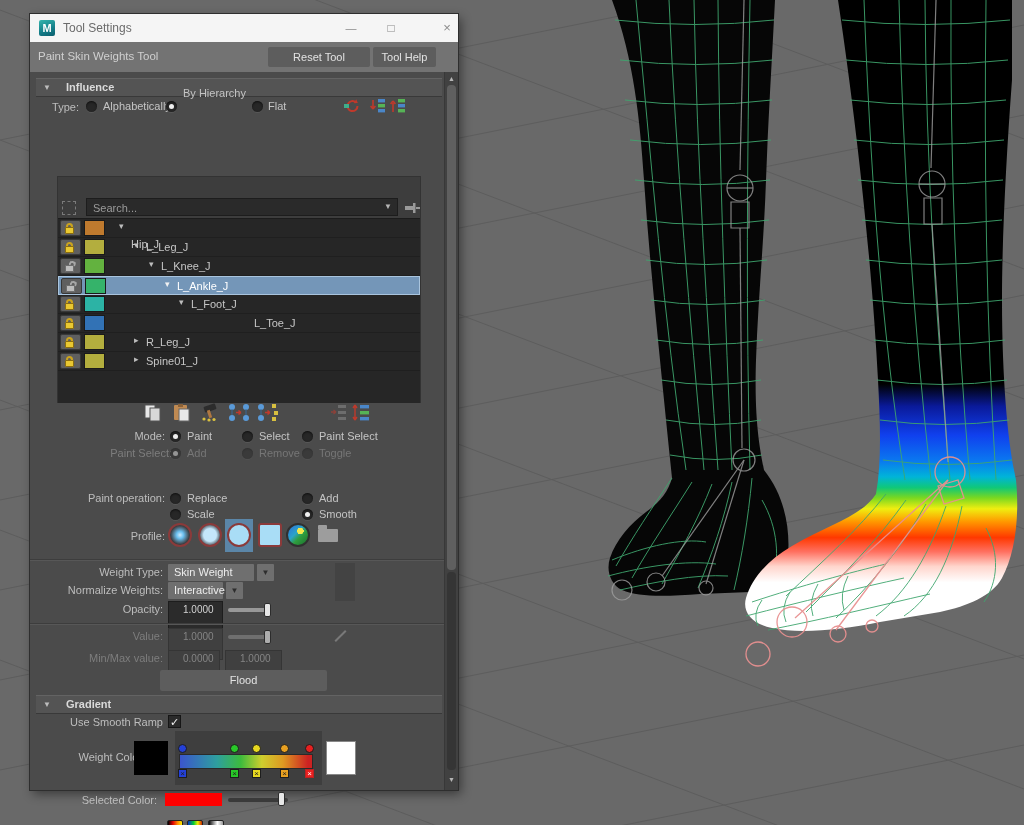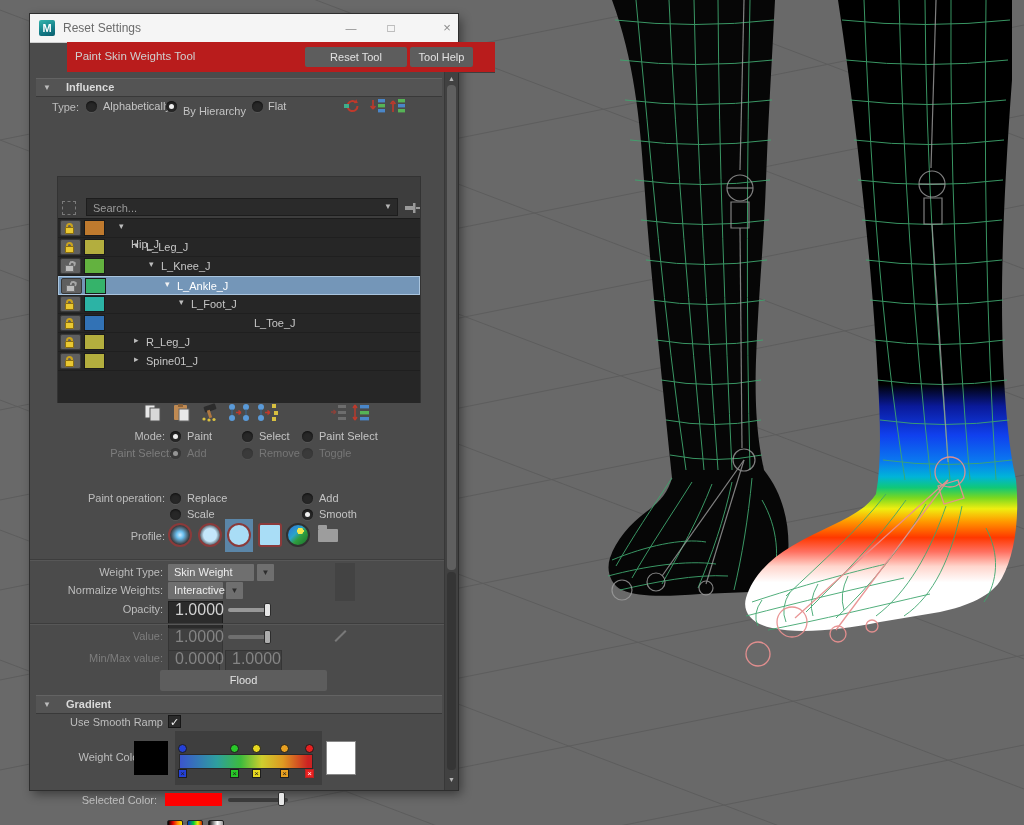--- a/index.html
+++ b/index.html
@@ -13,21 +13,21 @@
   
   .panel{position:absolute;left:30px;top:14px;width:428px;height:776px;z-index:2;
     background:#4b4b4b;box-shadow:0 0 0 1px #2e2e2e,3px 4px 10px rgba(0,0,0,.45);}
   .titlebar{position:absolute;left:0;top:0;width:428px;height:28px;background:#f5f5f5;border-bottom:1px solid #cfcfcf;}
   .mayaicon{position:absolute;left:9px;top:6px;width:16px;height:16px;border-radius:2px;
     background:linear-gradient(160deg,#35b5ad 0%,#147d88 60%,#0c5f6e 100%);
     color:#fff;font-size:11px;font-weight:bold;text-align:center;line-height:16px;}
   .title{position:absolute;left:33px;top:7px;font-size:12px;color:#6b6b6b;}
   .wbtn{position:absolute;top:5px;width:18px;height:18px;text-align:center;line-height:18px;color:#8b8b8b;font-size:11px;}
   .wbtn.min{left:312px;} .wbtn.max{left:352px;font-size:12px;} .wbtn.close{left:408px;font-size:13px;}
-  .toolhdr{position:absolute;left:0;top:28px;width:428px;height:30px;background:#b91c1c;border-bottom:1px solid #3e3e3e;margin-left:37px;}
+  .toolhdr{position:absolute;left:0;top:28px;width:428px;height:30px;background:#737373;border-bottom:1px solid #3e3e3e;}
   .toolname{position:absolute;left:8px;top:8px;font-size:11.5px;color:#cfcfcf;}
   .hbtn{position:absolute;top:5px;height:20px;background:#5d5d5d;border-radius:2px;color:#e2e2e2;
     font-size:11px;text-align:center;line-height:20px;}
   .content{position:absolute;left:0;top:58px;width:428px;height:718px;background:#4b4b4b;}
   
   .sechdr{position:absolute;left:6px;width:406px;height:17px;background:#545454;
     border-top:1px solid #636363;border-bottom:1px solid #393939;
     color:#dadada;font-weight:bold;font-size:11px;line-height:17px;}
   .sechdr .tri{position:absolute;left:7px;top:0;font-size:8px;color:#bdbdbd;line-height:17px;}
   .sechdr .st{position:absolute;left:30px;}
@@ -59,21 +59,21 @@
   .lockc.open .bdy{background:#bdbdbd;border-color:#6e6e6e;}
   .swatch{position:absolute;left:26px;top:1px;width:21px;height:16px;border:1px solid #1a1a1a;box-sizing:border-box;}
   .texp{position:absolute;top:2px;font-size:9px;color:#bdbdbd;}
   .trow.sel .texp{color:#f2f2f2;}
   .tname{position:absolute;top:3px;font-size:11px;color:#c6c6c6;}
   .trow.sel .tname{color:#ffffff;}
   
   .dd{position:absolute;height:17px;background:#6f6f6f;color:#ededed;font-size:11px;line-height:17px;text-indent:6px;border-radius:1px;}
   .ddarr{position:absolute;width:17px;height:17px;background:#6f6f6f;color:#2d2d2d;font-size:8px;text-align:center;line-height:17px;border-radius:1px;}
   .field{position:absolute;height:32px;background:#2b2b2b;border:1px solid #1d1d1d;color:#d2d2d2;
-    font-size:16px;line-height:16px;text-indent:6px;box-sizing:border-box;}
+    font-size:10px;line-height:16px;text-indent:6px;box-sizing:border-box;padding-left:8px;}
   .field.dis{background:#404040;border-color:#353535;color:#848484;}
   .track{position:absolute;height:4px;background:#989898;border-radius:2px;}
   .track.dim{background:#6f6f6f;}
   .track.dark{background:#3a3a3a;}
   .handle{position:absolute;width:7px;height:14px;background:#e6e6e6;border:1px solid #2c2c2c;border-radius:2px;box-sizing:border-box;}
   .handle.dim{background:#adadad;}
   .divider{position:absolute;left:0;width:414px;height:0;border-top:1px solid #3d3d3d;border-bottom:1px solid #575757;}
   .dimbox{position:absolute;left:305px;top:491px;width:20px;height:38px;background:#434343;}
   
   .bsel{position:absolute;left:195px;top:447px;width:28px;height:33px;background:#5b86a8;}
@@ -251,21 +251,21 @@
       <circle cx="838" cy="634" r="8"></circle>
         <circle cx="872" cy="626" r="6"></circle>
     </g>
   </g>
 </svg>
 
 <div class="panel">
 
   <div class="titlebar">
     <span class="mayaicon">M</span>
-    <span class="title">Reset Settings</span>
+    <span class="title">Tool Settings</span>
     <span class="wbtn min">—</span>
     <span class="wbtn max">□</span>
     <span class="wbtn close">×</span>
   </div>
 
   <div class="toolhdr">
     <span class="toolname">Paint Skin Weights Tool</span>
     <div class="hbtn" style="left:238px;width:102px;">Reset Tool</div>
     <div class="hbtn" style="left:343px;width:63px;">Tool Help</div>
   </div>
@@ -274,21 +274,21 @@
 
     <div class="sechdr" style="top:6px;">
       <span class="tri">▼</span>
       <span class="st">Influence</span>
     </div>
 
     <span class="lbl" style="left:0px;top:29px;width:49px;">Type:</span>
     <span class="radio" style="left:56px;top:29px;"></span>
     <span class="rlbl" style="left:73px;top:28px;">Alphabetically</span>
     <span class="radio sel" style="left:136px;top:29px;"></span>
-    <span class="rlbl" style="left:153px;top:33px;">By Hierarchy</span>
+    <span class="rlbl" style="left:153px;top:15px;">By Hierarchy</span>
     <span class="radio" style="left:222px;top:29px;"></span>
     <span class="rlbl" style="left:238px;top:28px;">Flat</span>
     <svg class="icn" style="left:313px;top:26px;" width="20" height="16">
       <path d="M14.5 8 a5 5 0 1 1 -1.6 -3.6" fill="none" stroke="#c0392b" stroke-width="2"></path>
       <path d="M13.2 1.2 l1.6 3.8 -4.1 .2 z" fill="#c0392b"></path>
         <rect x="1" y="6" width="5" height="4" fill="#3fae8a"></rect>
     </svg>
     <svg class="icn" style="left:340px;top:26px;" width="16" height="16">
       <path d="M3 2 v9 M3 11 l-2.4,-3 M3 11 l2.4,-3" stroke="#c0392b" stroke-width="1.6" fill="none"></path>
       <g>

